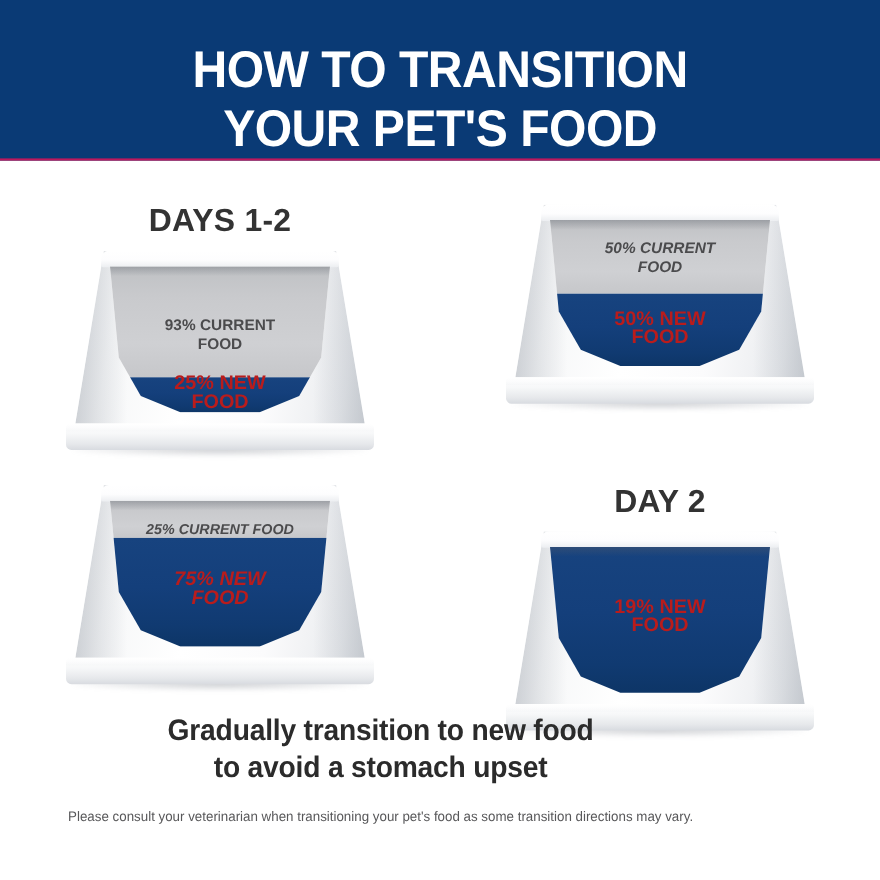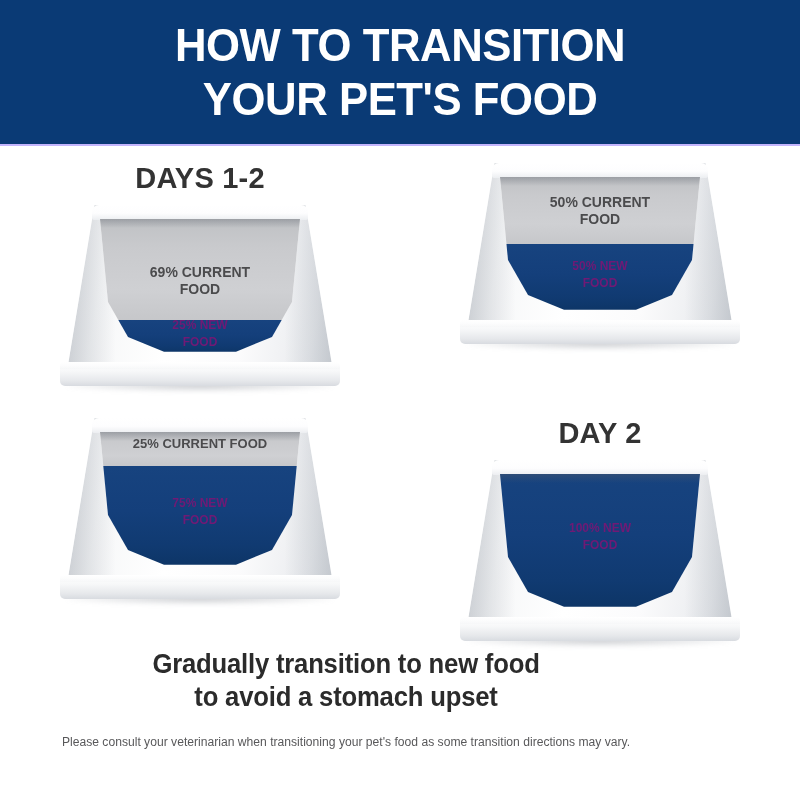--- a/index.html
+++ b/index.html
@@ -18,41 +18,41 @@
 
   
   .header {
     width: 800px;
     height: 146px;
     background: #0a3a75;
     box-sizing: border-box;
     display: flex;
     flex-direction: column;
     align-items: center;
-    justify-content: center;
-    border-bottom: 2px solid #c4b5fd;
+    justify-content: flex-end;
+    border-bottom: 2px solid #be185d;
   }
   .header-line {
     color: #ffffff;
     font-family: "Liberation Sans", sans-serif;
     font-weight: bold;
     font-size: 47px;
     line-height: 54px;
     letter-spacing: -0.5px;
     text-align: center;
     transform: scaleX(0.93);
     white-space: nowrap;
   }
 
   
   .bowls-area {
     width: 716px;
     height: 500px;
     box-sizing: border-box;
-    padding: 17px 0 0 0;
+    padding: 40px 0 0 0;
     display: grid;
     grid-template-columns: 400px 400px;
     grid-template-rows: 255px 245px;
   }
   .bowl-cell {
     position: relative;
     display: flex;
     flex-direction: column;
     align-items: center;
   }
@@ -158,22 +158,22 @@
     font-family: "Liberation Sans", sans-serif;
     font-weight: bold;
     line-height: 17px;
     white-space: pre-line;
   }
   .label-current {
     color: #4b4b4d;
     font-size: 14px;
   }
   .label-new {
-    color: #701a75;
-    font-size: 12px;
+    color: #b91c1c;
+    font-size: 18px;
   }
   .label-current.narrow { font-size: 13px; }
 
   
   .bowl-base {
     position: absolute;
     left: 20px;
     bottom: 7px;
     width: 280px;
     height: 24px;
@@ -227,76 +227,76 @@
   <div class="bowl-cell">
     <div class="day-label">DAYS 1-2</div>
     <div class="bowl">
       <div class="bowl-shadow"></div>
       <div class="bowl-body"></div>
       <div class="bowl-rim"></div>
       <div class="bowl-cavity">
         <div class="food-current" style="height: 100.5px;"></div>
         <div class="food-new" style="height: 33.5px;"></div>
         <div class="cavity-shade"></div>
-        <div class="food-label label-current" style="top: 45.31px;">69% CURRENT
+        <div class="food-label label-current" style="top: 45.31px;">93% CURRENT
 FOOD</div>
         <div class="food-label label-new" style="bottom: 2.43px;">25% NEW
 FOOD</div>
       </div>
       <div class="bowl-base"></div>
     </div>
   </div>
 
   <div class="bowl-cell">
     <div class="bowl">
       <div class="bowl-shadow"></div>
       <div class="bowl-body"></div>
       <div class="bowl-rim"></div>
       <div class="bowl-cavity">
         <div class="food-current" style="height: 67px;"></div>
         <div class="food-new" style="height: 67px;"></div>
         <div class="cavity-shade"></div>
-        <div class="food-label label-current" style="top: 16.5px;">50% CURRENT
+        <div class="food-label label-current" style="top: 16.5px; font-style: italic;">50% CURRENT
 FOOD</div>
         <div class="food-label label-new" style="bottom: 19.18px;">50% NEW
 FOOD</div>
       </div>
       <div class="bowl-base"></div>
     </div>
   </div>
 
   <div class="bowl-cell">
     <div class="bowl">
       <div class="bowl-shadow"></div>
       <div class="bowl-body"></div>
       <div class="bowl-rim"></div>
       <div class="bowl-cavity">
         <div class="food-current" style="height: 33.5px;"></div>
         <div class="food-new" style="height: 100.5px;"></div>
         <div class="cavity-shade"></div>
-        <div class="food-label label-current narrow" style="top: 3px;">25% CURRENT FOOD</div>
-        <div class="food-label label-new" style="bottom: 37.27px;">75% NEW
+        <div class="food-label label-current narrow" style="top: 17px; font-style: italic;">25% CURRENT FOOD</div>
+        <div class="food-label label-new" style="bottom: 37.27px; font-style: italic;">75% NEW
 FOOD</div>
       </div>
       <div class="bowl-base"></div>
     </div>
   </div>
 
   <div class="bowl-cell">
     <div class="day-label">DAY 2</div>
     <div class="bowl">
       <div class="bowl-shadow"></div>
       <div class="bowl-body"></div>
       <div class="bowl-rim"></div>
       <div class="bowl-cavity">
 
         <div class="food-new" style="height: 134px;"></div>
         <div class="cavity-shade"></div>
 
-        <div class="food-label label-new" style="bottom: 54.02px;">100% NEW
+        <div class="food-label label-new" style="bottom: 54.02px;">19% NEW
 FOOD</div>
       </div>
       <div class="bowl-base"></div>
     </div>
   </div>
 
 </div>
 
 <div class="footer">
   <div class="footer-headline">Gradually transition to new food</div>

